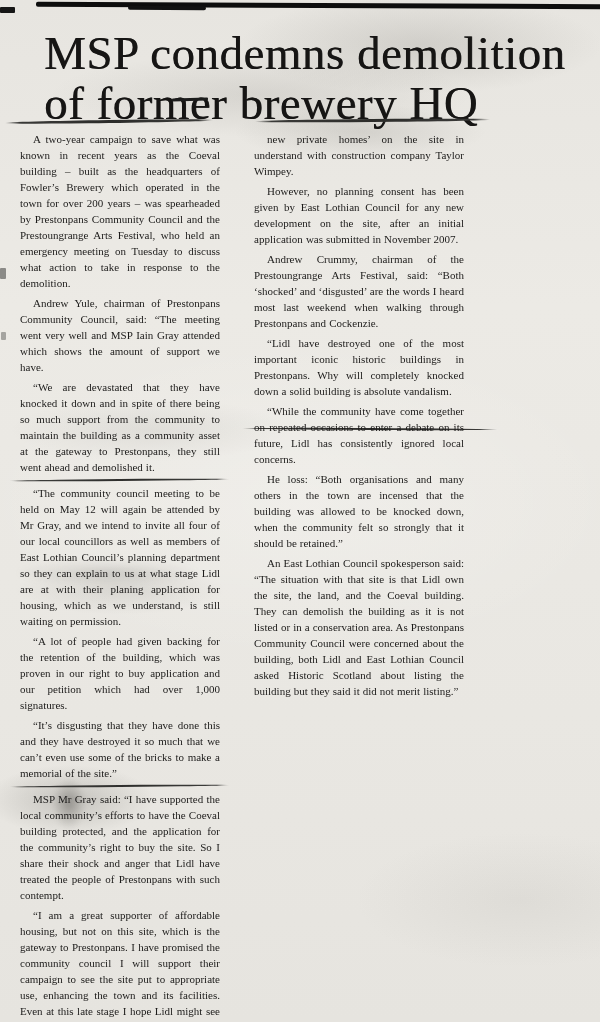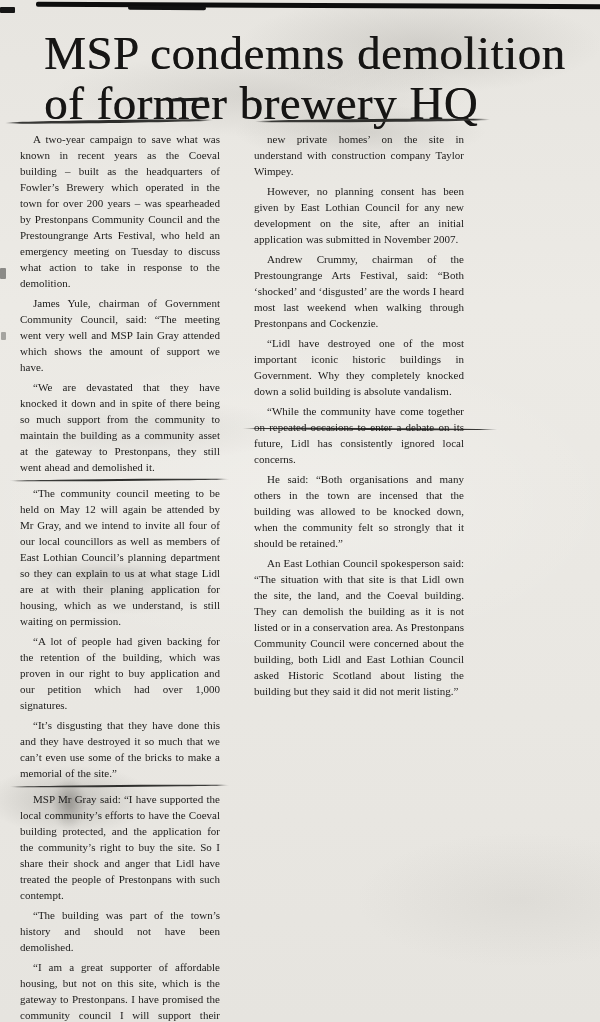--- a/index.html
+++ b/index.html
@@ -108,35 +108,34 @@
   </h1>
   <div class="headline-underline-artifact"></div>
 
   <div class="rule rule-hl-left"></div>
   <div class="rule rule-hl-right"></div>
   <div class="rule rule-mid-right"></div>
 
   <div class="columns">
     <div class="col col-left">
         <p class="para">A two-year campaign to save what was known in recent years as the Coeval building – built as the headquarters of Fowler’s Brewery which operated in the town for over 200 years – was spearheaded by Prestonpans Community Council and the Prestoungrange Arts Festival, who held an emergency meeting on Tuesday to discuss what action to take in response to the demolition.</p>
-        <p class="para">James Yule, chairman of Government Community Council, said: “The meeting went very well and MSP Iain Gray attended which shows the amount of support we have.</p>
+        <p class="para">Andrew Yule, chairman of Prestonpans Community Council, said: “The meeting went very well and MSP Iain Gray attended which shows the amount of support we have.</p>
         <p class="para">“We are devastated that they have knocked it down and in spite of there being so much support from the community to maintain the building as a community asset at the gateway to Prestonpans, they still went ahead and demolished it.</p>
         <div class="inline-rule"></div>
         <p class="para">“The community council meeting to be held on May 12 will again be attended by Mr Gray, and we intend to invite all four of our local councillors as well as members of East Lothian Council’s planning department so they can explain to us at what stage Lidl are at with their planing application for housing, which as we understand, is still waiting on permission.</p>
         <p class="para">“A lot of people had given backing for the retention of the building, which was proven in our right to buy application and our petition which had over 1,000 signatures.</p>
         <p class="para">“It’s disgusting that they have done this and they have destroyed it so much that we can’t even use some of the bricks to make a memorial of the site.”</p>
         <div class="inline-rule"></div>
         <p class="para">MSP Mr Gray said: “I have supported the local community’s efforts to have the Coeval building protected, and the application for the community’s right to buy the site.  So I share their shock and anger that Lidl have treated the people of Prestonpans with such contempt.</p>
-        <p class="para">“The building was part of the town’s history and should not have been demolished.</p>
         <p class="para">“I am a great supporter of affordable housing, but not on this site, which is the gateway to Prestonpans.  I have promised the community council I will support their campaign to see the site put to appropriate use, enhancing the town and its facilities.  Even at this late stage I hope Lidl might see sense and work with not against the views of local people.  East Lothian Council should also get behind the local community now.”</p>
       </div>
     <div class="col col-right">
         <p class="para">new private homes’ on the site in understand with construction company Taylor Wimpey.</p>
         <p class="para">However, no planning consent has been given by East Lothian Council for any new development on the site, after an initial application was submitted in November 2007.</p>
         <p class="para">Andrew Crummy, chairman of the Prestoungrange Arts Festival, said: “Both ‘shocked’ and ‘disgusted’ are the words I heard most last weekend when walking through Prestonpans and Cockenzie.</p>
-        <p class="para">“Lidl have destroyed one of the most important iconic historic buildings in Government. Why they completely knocked down a solid building is absolute vandalism.</p>
+        <p class="para">“Lidl have destroyed one of the most important iconic historic buildings in Prestonpans. Why will completely knocked down a solid building is absolute vandalism.</p>
         <p class="para">“While the community have come together on repeated occasions to enter a debate on its future, Lidl has consistently ignored local concerns.</p>
-        <p class="para">He said: “Both organisations and many others in the town are incensed that the building was allowed to be knocked down, when the community felt so strongly that it should be retained.”</p>
+        <p class="para">He loss: “Both organisations and many others in the town are incensed that the building was allowed to be knocked down, when the community felt so strongly that it should be retained.”</p>
         <p class="para">An East Lothian Council spokesperson said: “The situation with that site is that Lidl own the site, the land, and the Coeval building. They can demolish the building as it is not listed or in a conservation area. As Prestonpans Community Council were concerned about the building, both Lidl and East Lothian Council asked Historic Scotland about listing the building but they said it did not merit listing.”</p>
       </div>
   </div>
 
 </div>
 
 </body></html>

